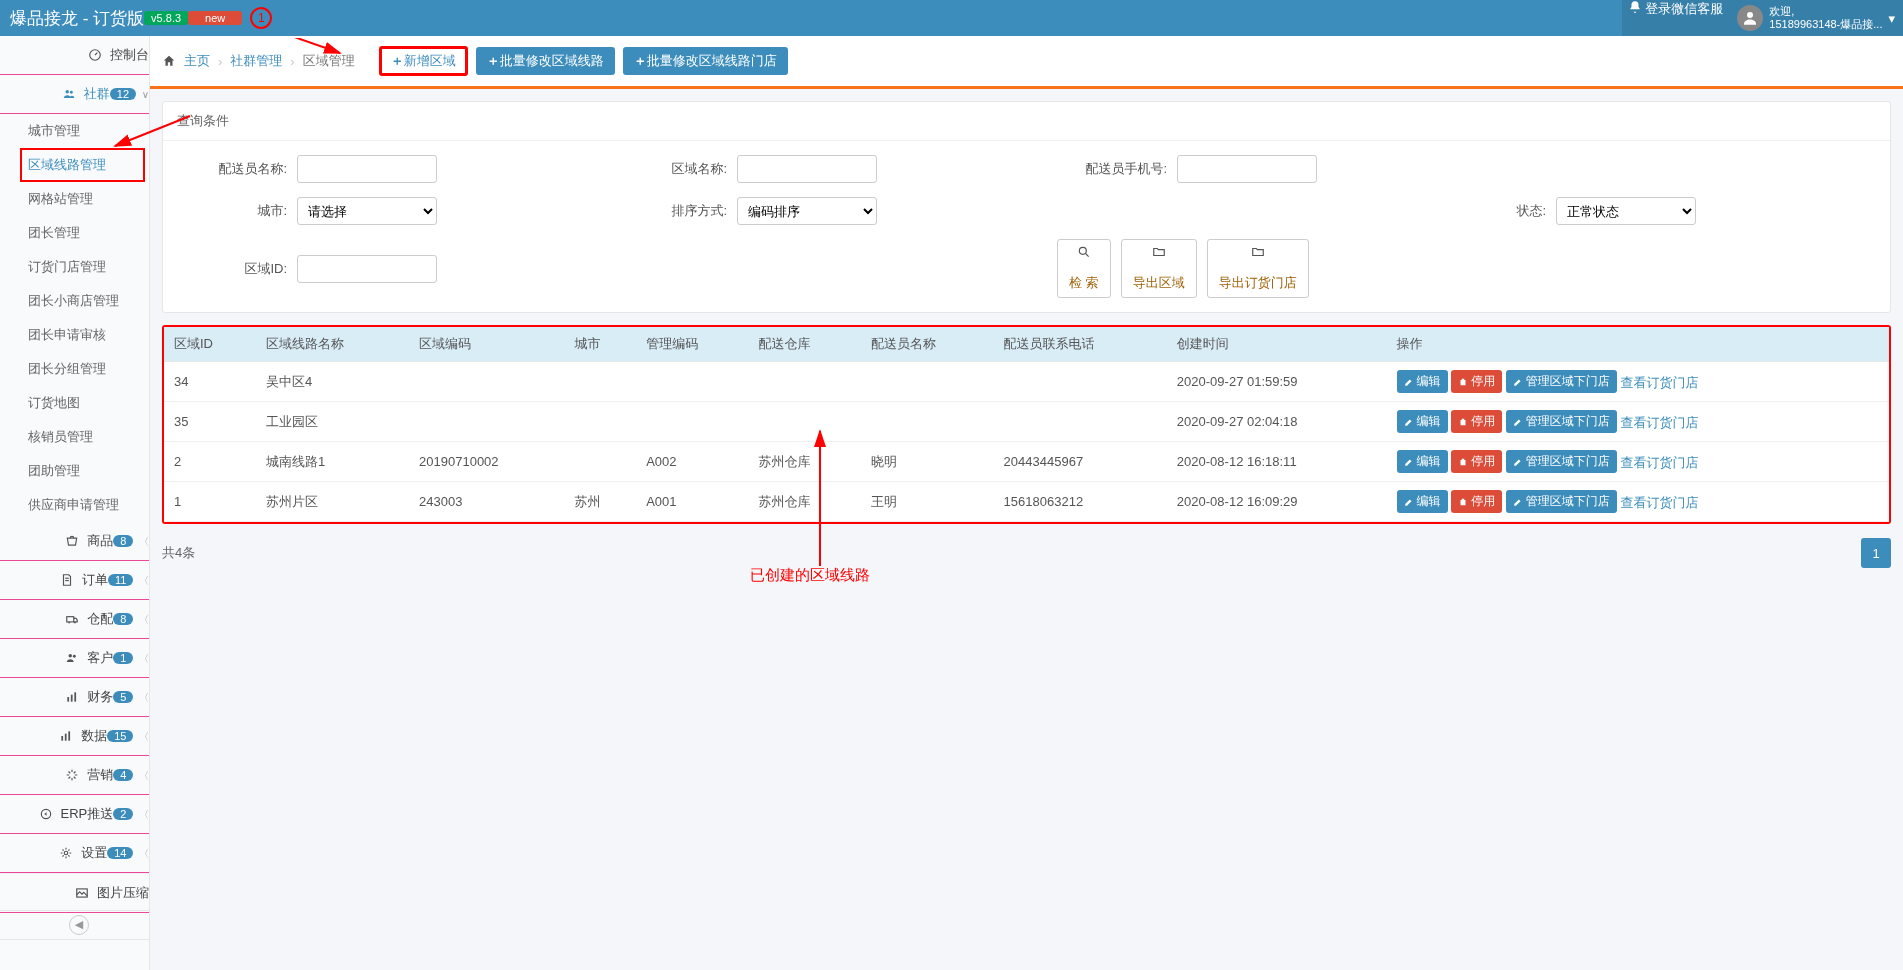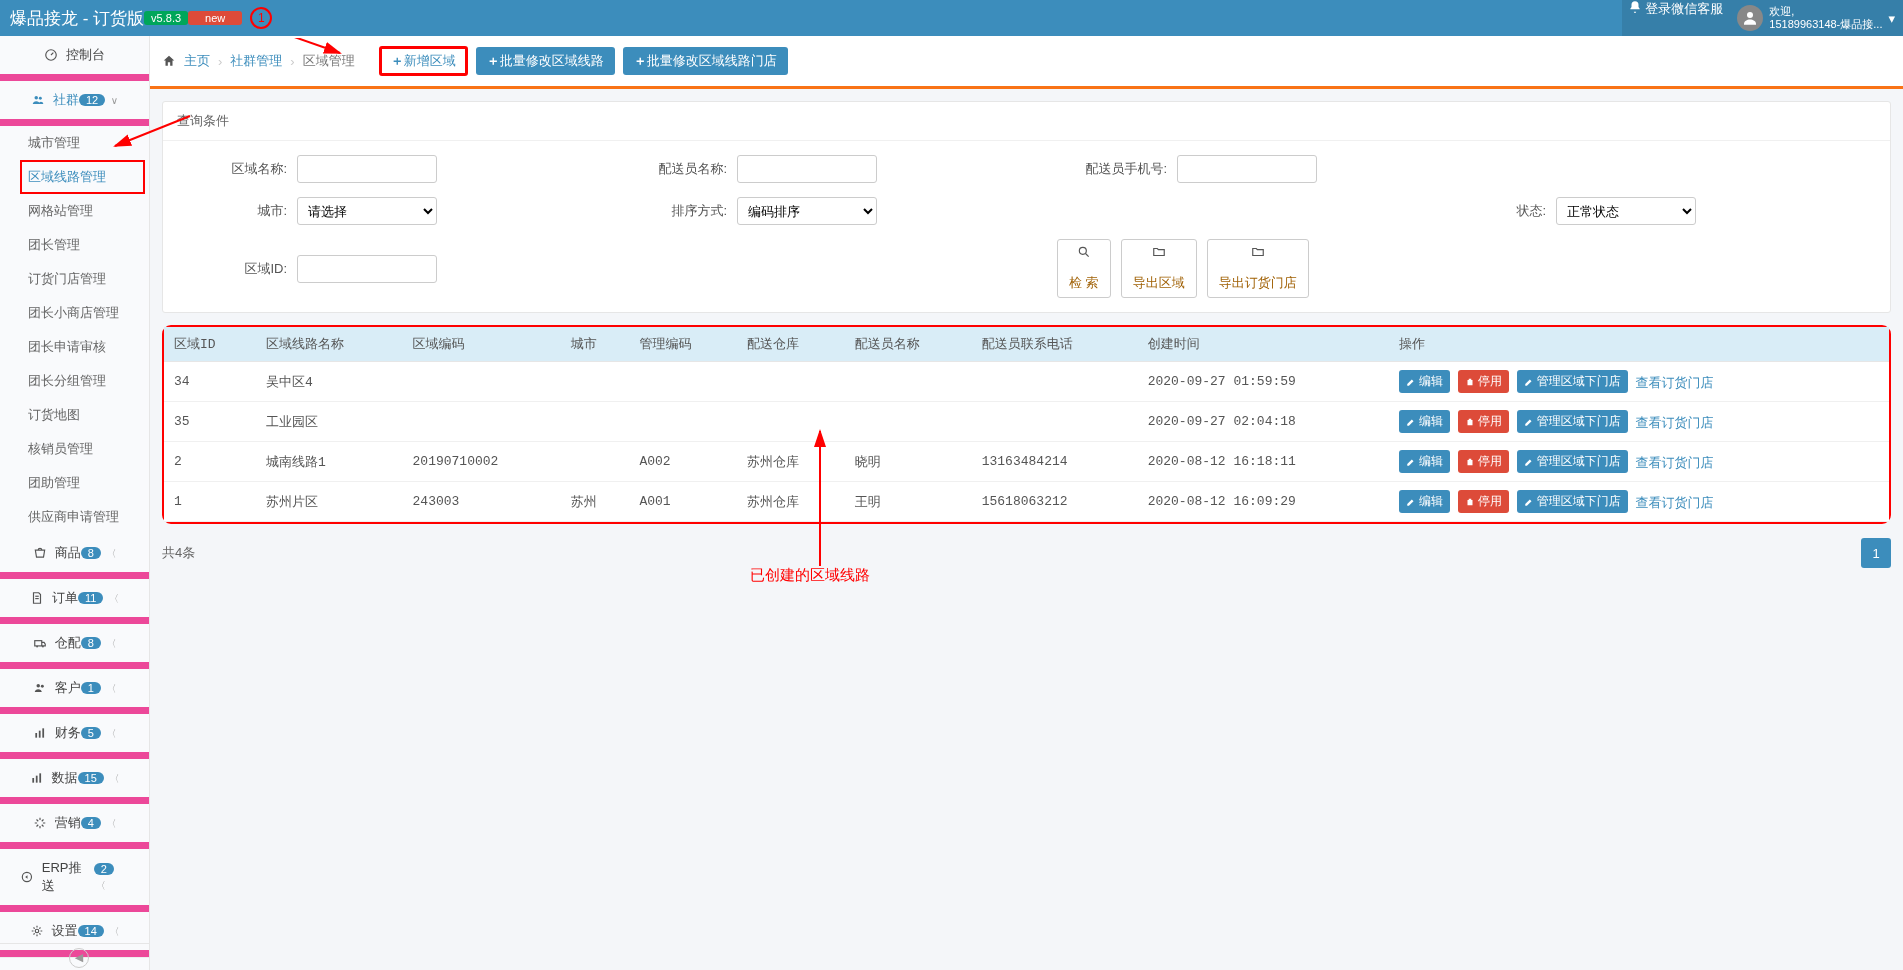--- a/index.html
+++ b/index.html
@@ -17,21 +17,21 @@
 .top-user { display: flex; align-items: center; background: #367fa9; padding: 0 8px; height: 100%; cursor: pointer; }
 .avatar-c { width: 26px; height: 26px; border-radius: 50%; background: #888; display: flex; align-items: center; justify-content: center; margin-right: 6px; }
 .usr-txt { font-size: 11px; line-height: 1.15; max-width: 140px; }
 .chev { margin-left: 6px; }
 
 
 .wrap { display: flex; }
 
 
 .sidebar { width: 150px; background: #f9fafc; border-right: 1px solid #e6e6e6; min-height: calc(100vh - 36px); position: relative; }
-.side-item { display: flex; align-items: center; padding: 10px 20px; border-bottom: 7px solid #ec4899; cursor: pointer; justify-content: center; color: #444; }
+.side-item { display: flex; align-items: center; padding: 10px 0; border-bottom: 1px solid #ec4899; cursor: pointer; justify-content: flex-end; color: #444; }
 .side-item .lf { display: flex; align-items: center; gap: 8px; }
 .side-item.active { color: #3c8dbc; }
 .side-badge { background: #3c8dbc; color: #fff; border-radius: 9px; font-size: 11px; padding: 0 7px; line-height: 16px; }
 .side-sub { padding: 8px 6px 8px 28px; color: #666; cursor: pointer; }
 .side-sub.highlight { border: 2px solid #ff0000; color: #3c8dbc; margin: 0 4px 0 20px; padding: 6px 4px 6px 6px; }
 .side-chevron { font-size: 10px; color: #999; margin-left: 2px; }
 .side-collapse { position: absolute; bottom: 30px; left: 0; right: 0; border-top: 1px solid #e6e6e6; border-bottom: 1px solid #e6e6e6; text-align: right; padding: 4px 0; }
 .coll-btn { display:inline-block; width: 20px; height: 20px; border: 1px solid #ccc; border-radius: 50%; text-align: center; line-height: 17px; color: #999; font-size: 11px; margin-right: 60px; cursor:pointer; }
 
 
@@ -50,21 +50,21 @@
 .fgroup { display: flex; align-items: center; }
 .fgroup.c1 { width: 440px; }
 .fgroup.c2 { width: 440px; }
 .fgroup.c3 { flex: 1; }
 .flabel { width: 110px; text-align: right; margin-right: 10px; color: #555; }
 .finput { width: 140px; height: 28px; border: 1px solid #ccc; border-radius: 3px; padding: 0 8px; font-size: 13px; }
 .fselect { width: 140px; height: 28px; border: 1px solid #ccc; border-radius: 3px; padding: 0 6px; background: #fff; font-size: 13px; }
 .fbtns { display: flex; gap: 10px; }
 .btn-line { background: #fff; border: 1px solid #ccc; color: #a16207; flex-direction: column; }
 
-.tbl-wrap { margin: 0 12px; border: 2px solid #ff0000; border-radius: 9px; font-family: Liberation Mono, monospace; }
+.tbl-wrap { margin: 0 12px; border: 2px solid #ff0000; border-radius: 3px; }
 table { width: 100%; border-collapse: collapse; background: #fff; }
 th { background: #d9edf7; text-align: left; padding: 8px 10px; font-weight: normal; color: #555; font-size: 13px; border-bottom: 1px solid #e6e6e6; }
 td { padding: 8px 10px; border-bottom: 1px solid #f0f0f0; color: #555; }
 .tbtn { display: inline-flex; align-items: center; padding: 3px 7px; border-radius: 3px; font-size: 12px; color: #fff; cursor: pointer; gap: 3px; }
 .tb-edit { background: #3c8dbc; }
 .tb-stop { background: #dd4b39; }
 .tb-mng { background: #3c8dbc; }
 .llink { color: #3c8dbc; }
 
 .footer-row { display: flex; align-items: center; justify-content: space-between; margin: 14px 12px 0 12px; color: #666; }
@@ -300,26 +300,26 @@
             <path d="M0,0 L0,6 L9,3 z" fill="#ff0000"></path>
           </marker>
         </defs>
         <line x1="80" y1="10" x2="5" y2="40" stroke="#ff0000" stroke-width="2" marker-end="url(#ah2)"></line>
       </svg>
 
     <div class="panel">
       <div class="panel-hd">查询条件</div>
       <div class="filter-body">
         <div class="frow">
+          <div class="fgroup c2">
+              <span class="flabel">配送员名称:</span>
+              <input class="finput" style="">
+            </div>
           <div class="fgroup c1">
               <span class="flabel">区域名称:</span>
-              <input class="finput" style="">
-            </div>
-          <div class="fgroup c2">
-              <span class="flabel">配送员名称:</span>
               <input class="finput" style="">
             </div>
           <div class="fgroup c3">
               <span class="flabel">配送员手机号:</span>
               <input class="finput" style="">
             </div>
         </div>
         <div class="frow">
           <div class="fgroup c1">
               <span class="flabel">城市:</span>
@@ -410,21 +410,21 @@
                   </svg>管理区域下门店</span> <a class="llink">查看订货门店</a></td>
             </tr>
             <tr>
               <td>2</td>
               <td>城南线路1</td>
               <td>20190710002</td>
               <td></td>
               <td>A002</td>
               <td>苏州仓库</td>
               <td>晓明</td>
-              <td>13163484214</td>
+              <td>20443445967</td>
               <td>2020-08-12 16:18:11</td>
               <td><span class="tbtn tb-edit"><svg class="ico-play" viewBox="0 0 24 24">
                     <path d="M3 17l11-11 4 4L7 21H3z"></path>
                   </svg>编辑</span> <span class="tbtn tb-stop"><svg class="ico-play" viewBox="0 0 24 24">
                     <path d="M6 7h12v13H6zM9 4h6v3H9z"></path>
                   </svg>停用</span> <span class="tbtn tb-mng"><svg class="ico-play" viewBox="0 0 24 24">
                     <path d="M3 17l11-11 4 4L7 21H3z"></path>
                   </svg>管理区域下门店</span> <a class="llink">查看订货门店</a></td>
             </tr>
             <tr>

